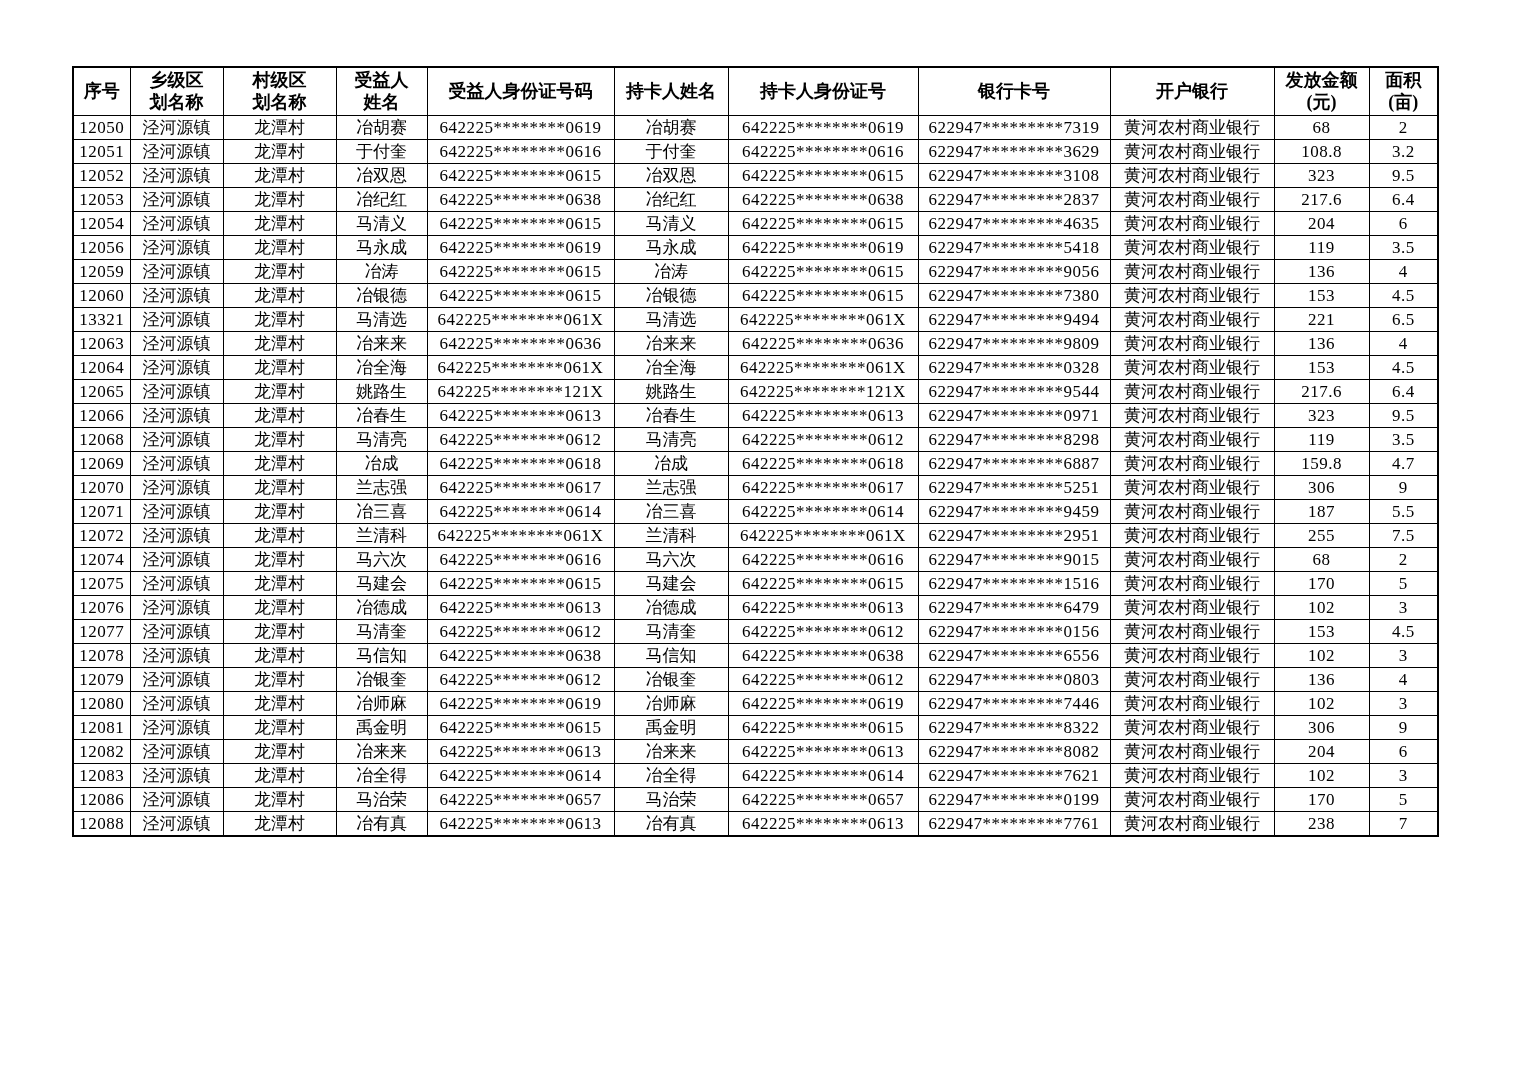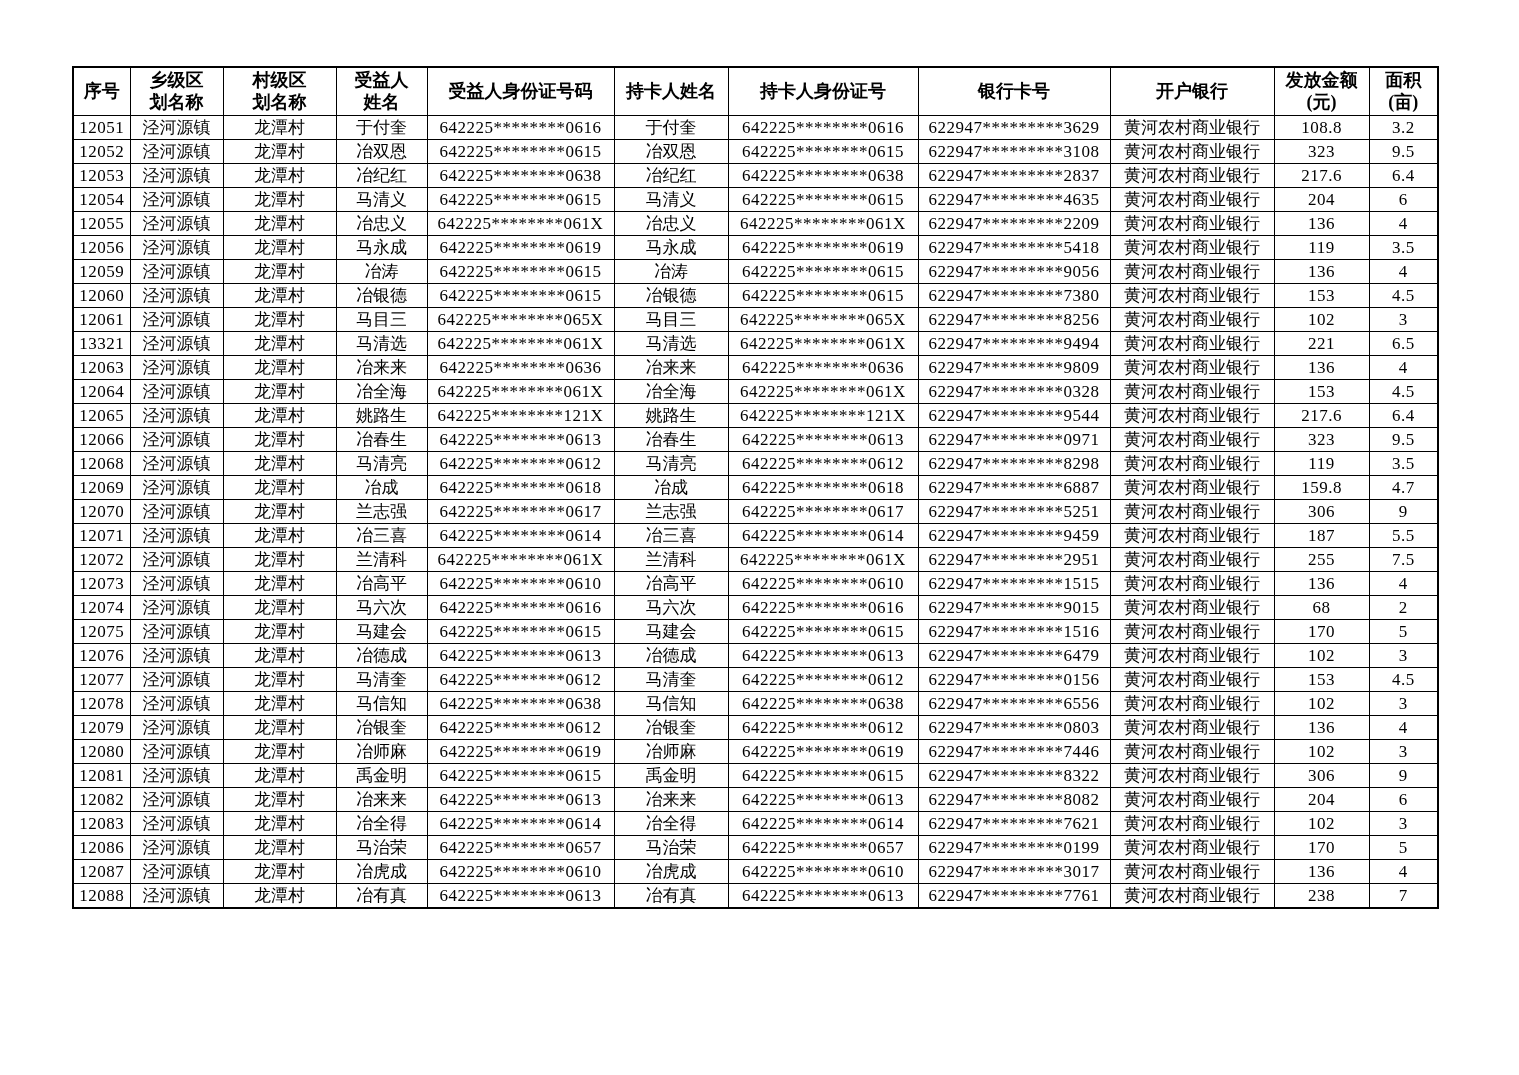--- a/index.html
+++ b/index.html
@@ -90,20 +90,33 @@
         <th>银行卡号</th>
         <th>开户银行</th>
         <th>发放金额
 (元)</th>
         <th>面积
 (亩)</th>
       </tr>
     </thead>
     <tbody>
         <tr>
+      <td class="num">12050</td>
+      <td>泾河源镇</td>
+      <td>龙潭村</td>
+      <td>冶胡赛</td>
+      <td class="num">642225********0619</td>
+      <td>冶胡赛</td>
+      <td class="num">642225********0619</td>
+      <td class="num">622947*********7319</td>
+      <td>黄河农村商业银行</td>
+      <td class="num">68</td>
+      <td class="num">2</td>
+    </tr>
+        <tr>
       <td class="num">12051</td>
       <td>泾河源镇</td>
       <td>龙潭村</td>
       <td>于付奎</td>
       <td class="num">642225********0616</td>
       <td>于付奎</td>
       <td class="num">642225********0616</td>
       <td class="num">622947*********3629</td>
       <td>黄河农村商业银行</td>
       <td class="num">108.8</td>
@@ -142,83 +155,57 @@
       <td>马清义</td>
       <td class="num">642225********0615</td>
       <td>马清义</td>
       <td class="num">642225********0615</td>
       <td class="num">622947*********4635</td>
       <td>黄河农村商业银行</td>
       <td class="num">204</td>
       <td class="num">6</td>
     </tr>
         <tr>
-      <td class="num">12055</td>
-      <td>泾河源镇</td>
-      <td>龙潭村</td>
-      <td>冶忠义</td>
-      <td class="num">642225********061X</td>
-      <td>冶忠义</td>
-      <td class="num">642225********061X</td>
-      <td class="num">622947*********2209</td>
+      <td class="num">12056</td>
+      <td>泾河源镇</td>
+      <td>龙潭村</td>
+      <td>马永成</td>
+      <td class="num">642225********0619</td>
+      <td>马永成</td>
+      <td class="num">642225********0619</td>
+      <td class="num">622947*********5418</td>
+      <td>黄河农村商业银行</td>
+      <td class="num">119</td>
+      <td class="num">3.5</td>
+    </tr>
+        <tr>
+      <td class="num">12059</td>
+      <td>泾河源镇</td>
+      <td>龙潭村</td>
+      <td>冶涛</td>
+      <td class="num">642225********0615</td>
+      <td>冶涛</td>
+      <td class="num">642225********0615</td>
+      <td class="num">622947*********9056</td>
       <td>黄河农村商业银行</td>
       <td class="num">136</td>
       <td class="num">4</td>
     </tr>
         <tr>
-      <td class="num">12056</td>
-      <td>泾河源镇</td>
-      <td>龙潭村</td>
-      <td>马永成</td>
-      <td class="num">642225********0619</td>
-      <td>马永成</td>
-      <td class="num">642225********0619</td>
-      <td class="num">622947*********5418</td>
-      <td>黄河农村商业银行</td>
-      <td class="num">119</td>
-      <td class="num">3.5</td>
-    </tr>
-        <tr>
-      <td class="num">12059</td>
-      <td>泾河源镇</td>
-      <td>龙潭村</td>
-      <td>冶涛</td>
-      <td class="num">642225********0615</td>
-      <td>冶涛</td>
-      <td class="num">642225********0615</td>
-      <td class="num">622947*********9056</td>
-      <td>黄河农村商业银行</td>
-      <td class="num">136</td>
-      <td class="num">4</td>
-    </tr>
-        <tr>
       <td class="num">12060</td>
       <td>泾河源镇</td>
       <td>龙潭村</td>
       <td>冶银德</td>
       <td class="num">642225********0615</td>
       <td>冶银德</td>
       <td class="num">642225********0615</td>
       <td class="num">622947*********7380</td>
       <td>黄河农村商业银行</td>
       <td class="num">153</td>
       <td class="num">4.5</td>
-    </tr>
-        <tr>
-      <td class="num">12061</td>
-      <td>泾河源镇</td>
-      <td>龙潭村</td>
-      <td>马目三</td>
-      <td class="num">642225********065X</td>
-      <td>马目三</td>
-      <td class="num">642225********065X</td>
-      <td class="num">622947*********8256</td>
-      <td>黄河农村商业银行</td>
-      <td class="num">102</td>
-      <td class="num">3</td>
     </tr>
         <tr>
       <td class="num">13321</td>
       <td>泾河源镇</td>
       <td>龙潭村</td>
       <td>马清选</td>
       <td class="num">642225********061X</td>
       <td>马清选</td>
       <td class="num">642225********061X</td>
       <td class="num">622947*********9494</td>
@@ -337,33 +324,20 @@
       <td>兰清科</td>
       <td class="num">642225********061X</td>
       <td>兰清科</td>
       <td class="num">642225********061X</td>
       <td class="num">622947*********2951</td>
       <td>黄河农村商业银行</td>
       <td class="num">255</td>
       <td class="num">7.5</td>
     </tr>
         <tr>
-      <td class="num">12073</td>
-      <td>泾河源镇</td>
-      <td>龙潭村</td>
-      <td>冶高平</td>
-      <td class="num">642225********0610</td>
-      <td>冶高平</td>
-      <td class="num">642225********0610</td>
-      <td class="num">622947*********1515</td>
-      <td>黄河农村商业银行</td>
-      <td class="num">136</td>
-      <td class="num">4</td>
-    </tr>
-        <tr>
       <td class="num">12074</td>
       <td>泾河源镇</td>
       <td>龙潭村</td>
       <td>马六次</td>
       <td class="num">642225********0616</td>
       <td>马六次</td>
       <td class="num">642225********0616</td>
       <td class="num">622947*********9015</td>
       <td>黄河农村商业银行</td>
       <td class="num">68</td>
@@ -491,33 +465,20 @@
       <td>泾河源镇</td>
       <td>龙潭村</td>
       <td>马治荣</td>
       <td class="num">642225********0657</td>
       <td>马治荣</td>
       <td class="num">642225********0657</td>
       <td class="num">622947*********0199</td>
       <td>黄河农村商业银行</td>
       <td class="num">170</td>
       <td class="num">5</td>
-    </tr>
-        <tr>
-      <td class="num">12087</td>
-      <td>泾河源镇</td>
-      <td>龙潭村</td>
-      <td>冶虎成</td>
-      <td class="num">642225********0610</td>
-      <td>冶虎成</td>
-      <td class="num">642225********0610</td>
-      <td class="num">622947*********3017</td>
-      <td>黄河农村商业银行</td>
-      <td class="num">136</td>
-      <td class="num">4</td>
     </tr>
         <tr>
       <td class="num">12088</td>
       <td>泾河源镇</td>
       <td>龙潭村</td>
       <td>冶有真</td>
       <td class="num">642225********0613</td>
       <td>冶有真</td>
       <td class="num">642225********0613</td>
       <td class="num">622947*********7761</td>

